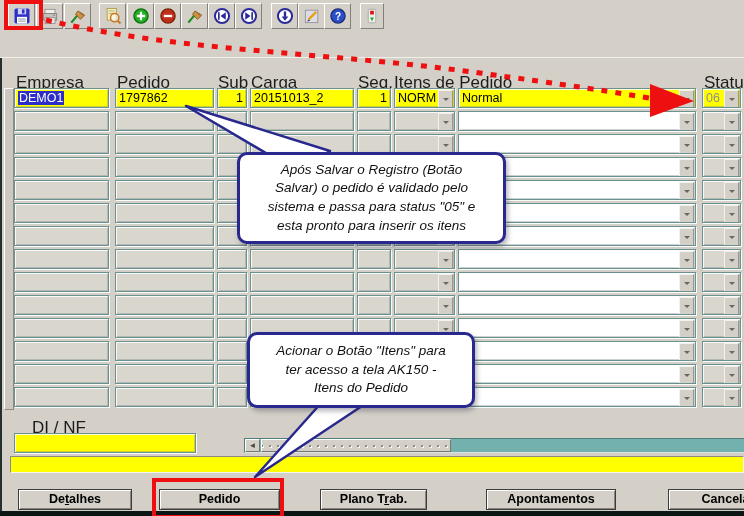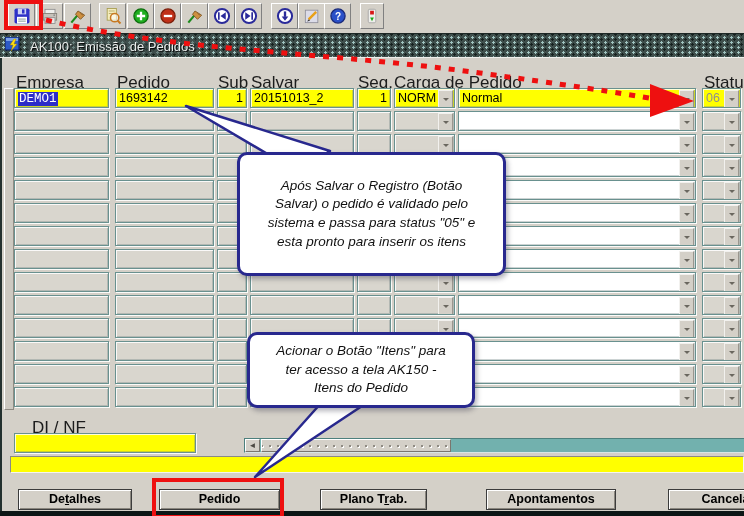--- a/index.html
+++ b/index.html
@@ -35,21 +35,21 @@
     font-size:12.5px;color:#000;padding:2px 3px 0;white-space:nowrap;overflow:hidden;}
   .fld.yellow{background:#ffff00;}
   .fld.white{background:#ffffff;}
   .fld.num{text-align:right;}
   .fld.combo{padding-right:16px;}
   .arrowbox{position:absolute;right:1px;top:1px;width:13px;height:16px;background:#d4d0c8;
     border:1px solid #9a968e;border-top-color:#f2f1ee;border-left-color:#f2f1ee;
     display:flex;align-items:center;justify-content:center;}
   .arrowbox:after{content:"";width:0;height:0;border:3.5px solid transparent;
     border-top-color:#6a675f;margin-top:4px;}
-  .sel{background:#2d2dc8;color:#fff;padding:0 1px;font-family:Liberation Mono, monospace;}
+  .sel{background:#2d2dc8;color:#fff;padding:0 1px;}
   .status-dim{color:#8f8f8f;}
   #vscroll{position:absolute;left:2px;top:30px;width:8px;height:320px;background:#cdc9c1;
     border:1px solid #8f8b83;border-left-color:#fff;border-top-color:#fff;}
   
   #dinf-field{left:12px;top:375px;width:182px;}
   #hscroll{position:absolute;left:242px;top:380px;width:502px;height:15px;background:#72b1ae;
     border:1px solid #4d807d;border-bottom-color:#d9e6e4;border-right-color:#d9e6e4;box-sizing:border-box;}
   #hs-left{position:absolute;left:0;top:0;width:15px;height:13px;background:#d4d0c8;
     border:1px solid #7a766e;border-top-color:#fff;border-left-color:#fff;box-sizing:border-box;
     color:#4c4943;font-size:8px;line-height:11px;text-align:center;padding:0;}
@@ -199,46 +199,38 @@
       <span>
           <svg width="18" height="20" viewBox="0 0 24 24">
             <rect x="7" y="3" width="10" height="18" rx="2" fill="#efefec" stroke="#999"></rect>
             <rect x="9.5" y="5" width="5" height="5" fill="#d81818"></rect>
             <polygon points="9.5,14 14.5,14 12,19" fill="#18a818"></polygon>
           </svg>
         </span>
     </button>
   </div>
 
-  <div id="titlebar">
-    <span id="win-icon"><svg width="16" height="15" viewBox="0 0 16 15">
-          <rect x="0" y="0" width="14" height="13" fill="#2d5ac8" stroke="#0a1f60"></rect>
-          <rect x="1" y="1" width="12" height="3" fill="#7aa0e8"></rect>
-          <polygon points="9,2 5,8 8,8 6,14 12,7 9,7 11,2" fill="#ffe014" stroke="#a08000" stroke-width=".5"></polygon>
-        </svg></span>
-    <span class="ttl">AK100: Emissão de Pedidos</span>
-  </div>
   <div id="below-title"></div>
 
   <div id="form-area">
     <div id="vscroll"></div>
 
     <div id="labels">
         <span class="lbl" style="left: 14px;">Empresa</span>
         <span class="lbl" style="left: 115px; text-align: center;">Pedido</span>
         <span class="lbl" style="left: 216px;">Sub</span>
-        <span class="lbl" style="left: 249px;">Salvar</span>
+        <span class="lbl" style="left: 249px;">Carga</span>
         <span class="lbl" style="left: 356px;">Seq.</span>
-        <span class="lbl" style="left: 392px;">Carga de Pedido</span>
+        <span class="lbl" style="left: 392px;">Itens de Pedido</span>
         <span class="lbl" style="left: 702px;">Status</span>
       </div>
 
     <div id="grid">
         <div class="fld yellow" style="left: 12px; top: 30px; width: 95px;"><span class="sel">DEMO1</span></div>
-        <div class="fld yellow" style="left: 113px; top: 30px; width: 99px;">1693142</div>
+        <div class="fld yellow" style="left: 113px; top: 30px; width: 99px;">1797862</div>
         <div class="fld num yellow" style="left: 215px; top: 30px; width: 30px;">1</div>
         <div class="fld yellow" style="left: 248px; top: 30px; width: 104px;">20151013_2</div>
         <div class="fld num yellow" style="left: 355px; top: 30px; width: 34px;">1</div>
         <div class="fld combo yellow" style="left: 392px; top: 30px; width: 61px;">NORM<span class="arrowbox"></span></div>
         <div class="fld combo yellow" style="left: 456px; top: 30px; width: 238px;">Normal<span class="arrowbox"></span></div>
         <div class="fld combo yellow" style="left: 700px; top: 30px; width: 39px;"><span class="status-dim">06</span><span class="arrowbox"></span></div>
         <div class="fld" style="left: 12px; top: 53px; width: 95px;"></div>
         <div class="fld" style="left: 113px; top: 53px; width: 99px;"></div>
         <div class="fld num" style="left: 215px; top: 53px; width: 30px;"></div>
         <div class="fld" style="left: 248px; top: 53px; width: 104px;"></div>
@@ -441,21 +433,21 @@
       </div>
   </div>
 
   <div id="bottom-strip"></div>
 
   <svg id="tails-svg" width="744" height="516">
     <polygon points="186,106 330,151 298,172" fill="#fff" stroke="#28288e" stroke-width="2.5" stroke-linejoin="round"></polygon>
     <polygon points="255,477 322,402 368,402" fill="#fff" stroke="#28288e" stroke-width="2.5" stroke-linejoin="round"></polygon>
   </svg>
 
-  <div class="callout" style="left:237px;top:152px;width:269px;height:124px;">
+  <div class="callout" style="left:237px;top:152px;width:269px;height:92px;">
     <span>Após Salvar o Registro (Botão
 Salvar) o pedido é validado pelo
 sistema e passa para status "05" e
 esta pronto para inserir os itens</span>
   </div>
   <div class="callout" style="left:247px;top:332px;width:228px;height:76px;">
     <span>Acionar o Botão "Itens" para
 ter acesso a tela AK150 -
 Itens do Pedido</span>
   </div>

